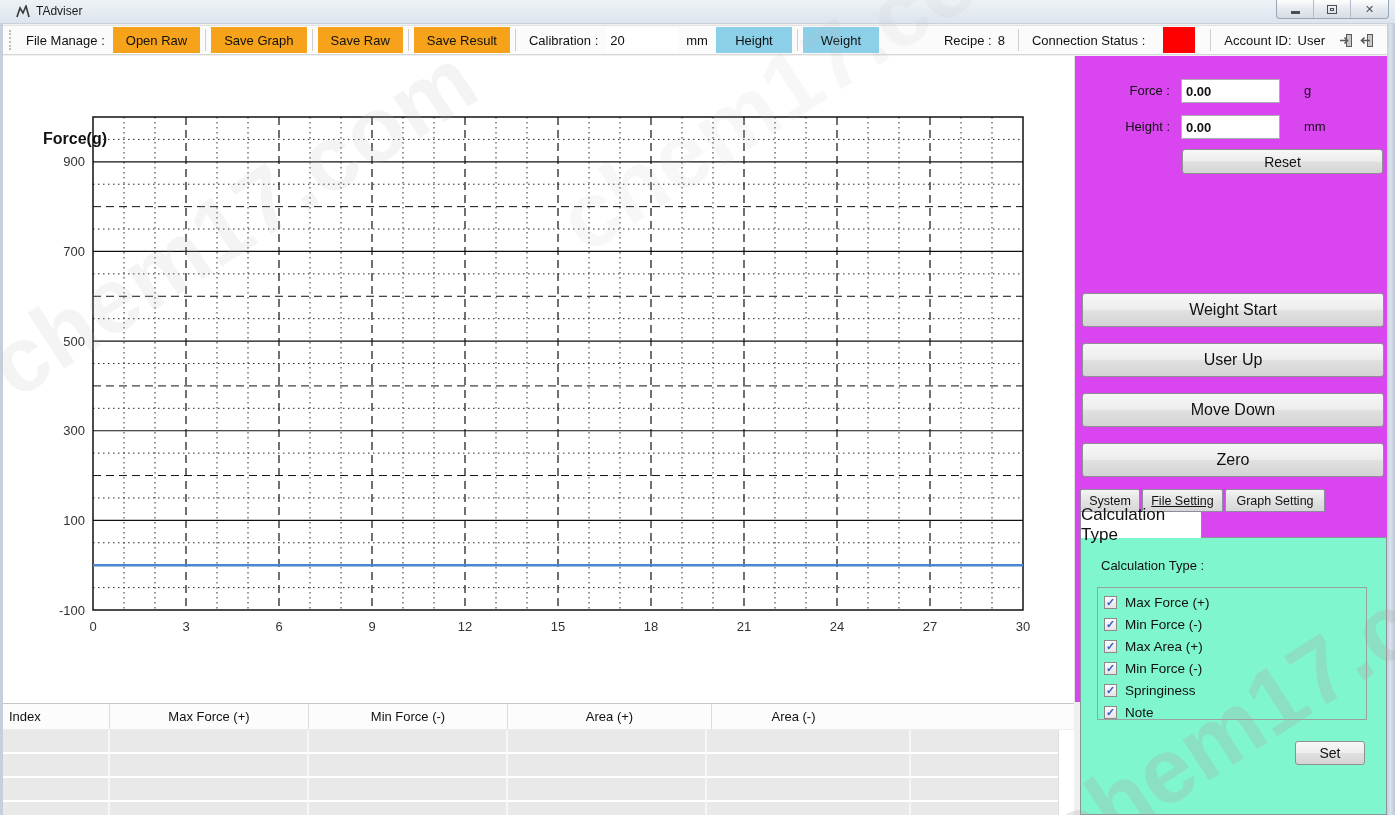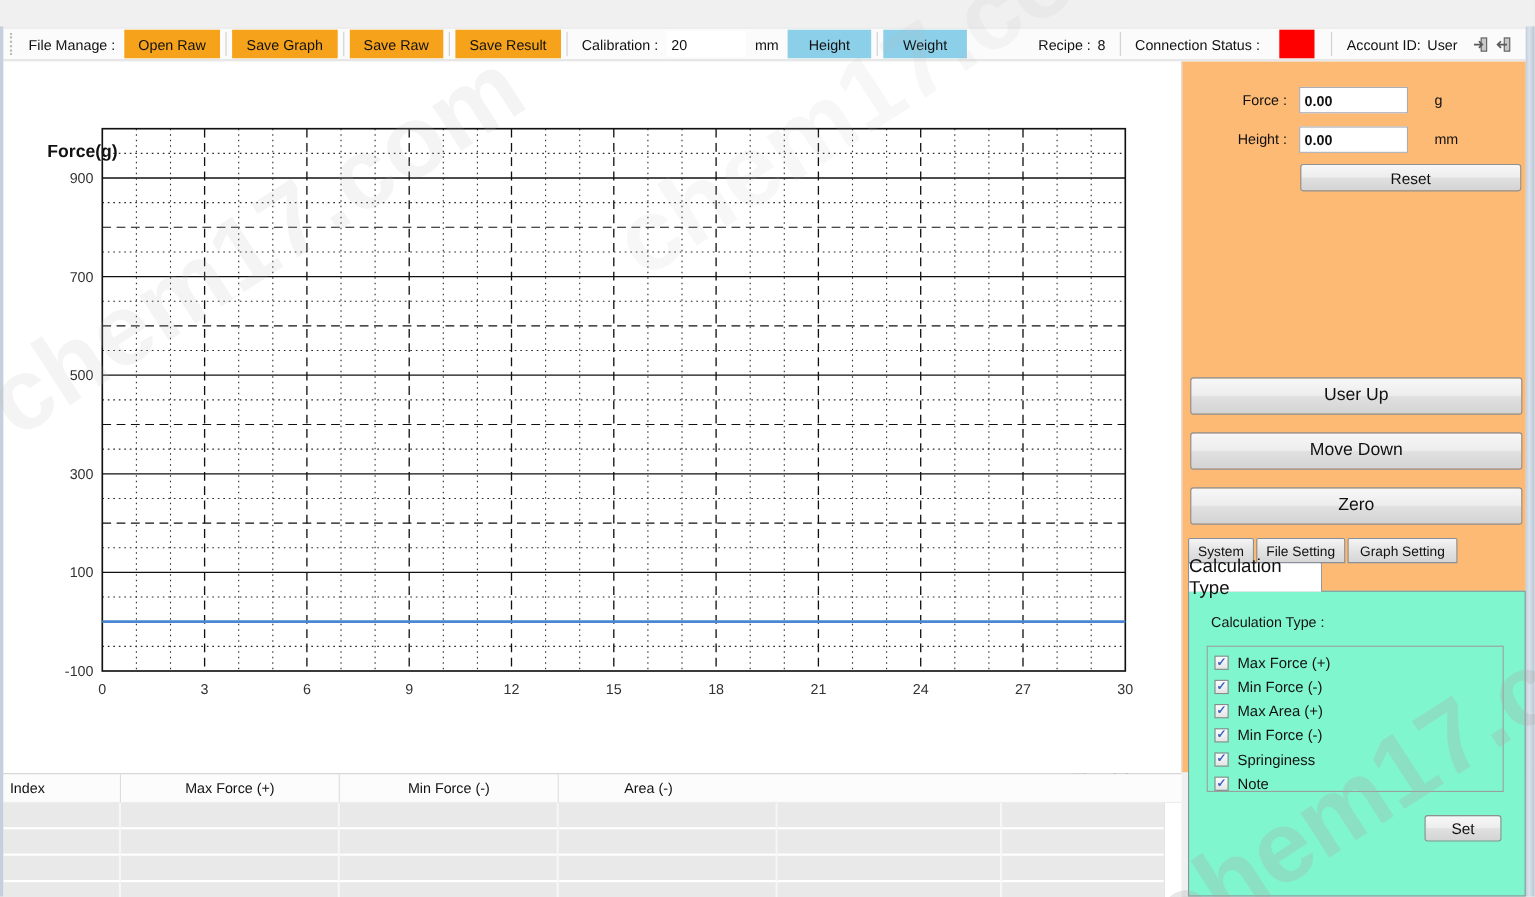--- a/index.html
+++ b/index.html
@@ -55,21 +55,21 @@
   .th { display:flex; align-items:center; justify-content:center; font-size:13px; color:#111;
     border-right:1px solid #dcdcdc; height:100%; }
   .th.first { justify-content:flex-start; padding-left:6px; }
   .tr { display:flex; height:24px; }
   .td { background:#e9e9e9; border-right:2px solid #f6f6f6; border-bottom:2px solid #fff; height:100%; }
   #table-scrollbar { position:absolute; right:0; top:26px; width:16px; height:86px;
     background:#fff; border-left:1px solid #e0e0e0; }
 
   
   #right-panel { position:absolute; left:1074px; top:56px; width:313px; height:646px;
-    background:#fdba74; border-left:1px solid #e0e0e0; font-size:13px; color:#111; }
+    background:#d946ef; border-left:1px solid #e0e0e0; font-size:13px; color:#111; }
   .ro-label { position:absolute; width:95px; text-align:right; }
   .ro-input { position:absolute; width:99px; height:24px; border:1px solid #abadb3;
     background:#fff; font-family:inherit; font-size:13px; padding:1px 4px; color:#111;font-weight:bold; }
   .ro-unit { position:absolute; }
   .push-btn { position:absolute; display:flex; align-items:center; justify-content:center;
     background:linear-gradient(#f7f7f7,#ededed 48%,#e0e0e0 52%,#d4d4d4);
     border:1px solid #8e9094; border-radius:3px; cursor:default; color:#111; }
   #operation-header { position:absolute; left:5px; top:144px; width:305px; height:33px;
     background:var(--green); color:#1e6b1e; font-size:17px; display:flex;
     align-items:center; justify-content:center; }
@@ -102,20 +102,39 @@
   .watermark { position:absolute; font-size:92px; font-weight:700; color:rgba(170,170,170,0.28);
     transform:rotate(-33deg); transform-origin:left top; white-space:nowrap; pointer-events:none; z-index:5; }
   #wm-2 { color:rgba(185,185,185,0.16); }
   #wm-3 { color:rgba(190,190,190,0.12); }
 </style>
 </head>
 <body>
 
 <div id="window">
 
+  <div id="titlebar">
+    <svg id="app-logo" width="15" height="14" viewBox="0 0 15 14">
+      <polyline points="1,12 4,3 7,8 10,1 13,12" fill="none" stroke="#3a3a3a" stroke-width="1.6"></polyline>
+    </svg>
+    <span id="app-title">TAdviser</span>
+    <div id="win-controls">
+      <div class="winbtn">
+          <span class="min-glyph"></span>
+        </div>
+      <div class="winbtn">
+          <span class="max-glyph">
+            <i></i>
+          </span>
+        </div>
+      <div class="winbtn">
+          <span>✕</span>
+        </div>
+    </div>
+  </div>
 
   <div id="toolbar">
     <span class="grip"></span>
     <span class="tb-label">File Manage :</span>
     <div class="tbtn orange">Open Raw</div>
     <span class="tb-sep"></span>
     <div class="tbtn orange">Save Graph</div>
     <span class="tb-sep"></span>
     <div class="tbtn orange">Save Raw</div>
     <span class="tb-sep"></span>
@@ -222,20 +241,21 @@
       <text x="55" y="150.95454545454544" text-anchor="end" font-size="13" fill="#333">700</text>
       <text x="55" y="61.31818181818181" text-anchor="end" font-size="13" fill="#333">900</text>
       <polyline points="63,460.1818181818182 993,460.1818181818182" fill="none" stroke="#4A86D2" stroke-width="2.5"></polyline>
     </svg>
 
   <div id="results-table">
     <div id="table-header">
       <div class="th first" style="width:107px">Index</div>
       <div class="th" style="width:199px">Max Force (+)</div>
       <div class="th" style="width:199px">Min Force (-)</div>
+      <div class="th" style="width:204px">Area (+)</div>
       <div class="th" style="width:163px; border-right:none">Area (-)</div>
     </div>
     <div id="table-body">
         <div class="tr">
           <div class="td" style="width: 107px;"></div>
           <div class="td" style="width: 199px;"></div>
           <div class="td" style="width: 199px;"></div>
           <div class="td" style="width: 199px;"></div>
           <div class="td" style="width: 204px;"></div>
           <div class="td" style="width: 163px;"></div>
@@ -272,26 +292,27 @@
     <span class="ro-label" style="left:0; top:27px;">Force :</span>
     <input class="ro-input" style="left: 106px; top: 23px;" value="0.00">
     <span class="ro-unit" style="left:229px; top:27px;">g</span>
 
     <span class="ro-label" style="left:0; top:63px;">Height :</span>
     <input class="ro-input" style="left: 106px; top: 59px;" value="0.00">
     <span class="ro-unit" style="left:229px; top:63px;">mm</span>
 
     <div class="push-btn" style="left:107px; top:93px; width:201px; height:25px; font-size:14px;">Reset</div>
 
+    <div class="push-btn op-btn" style="top:237px;">Weight Start</div>
     <div class="push-btn op-btn" style="top:287px;">User Up</div>
     <div class="push-btn op-btn" style="top:337px;">Move Down</div>
     <div class="push-btn op-btn" style="top:387px;">Zero</div>
 
     <div class="tab" style="left:5px; width:60px;">System</div>
-    <div class="tab" style="left:67px; width:81px;">File Setting</div>
+    <div class="tab" style="left:67px; width:81px;text-decoration:underline;">File Setting</div>
     <div class="tab" style="left:150px; width:100px;">Graph Setting</div>
     <div id="tab-selected">Calculation Type</div>
 
     <div id="calc-panel">
       <div id="calc-title">Calculation Type :</div>
       <div id="calc-list">
           <div class="opt-row">
             <span class="cbx">✓</span>
             <span class="opt-label">Max Force (+)</span>
           </div>

